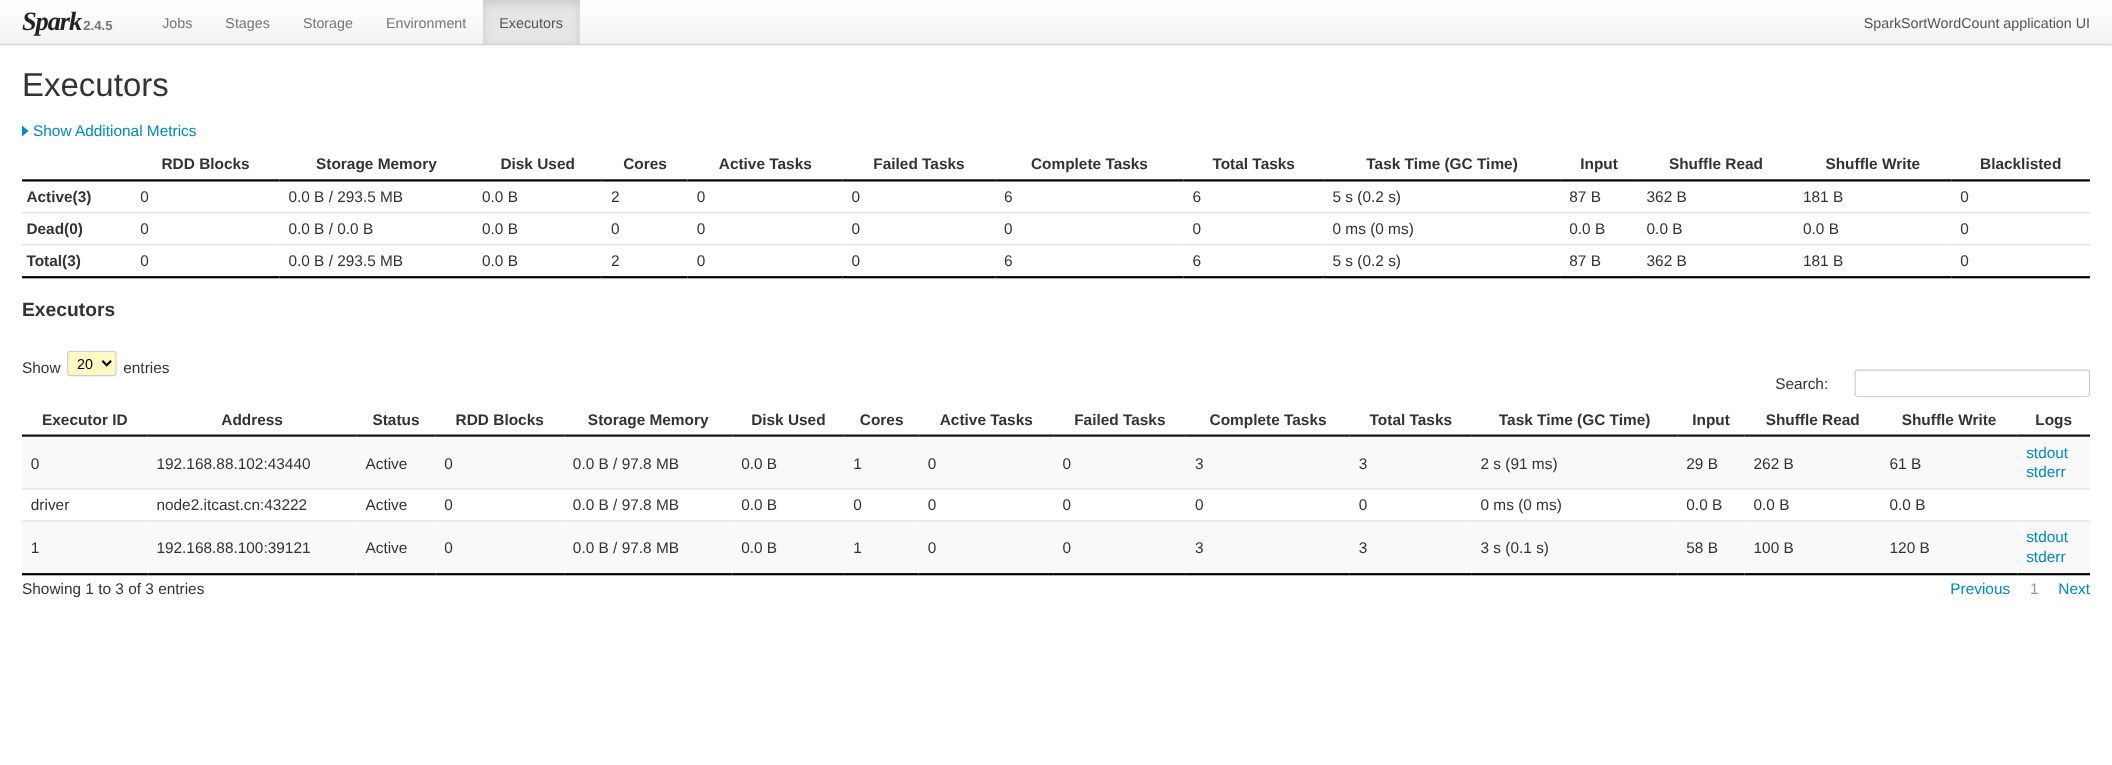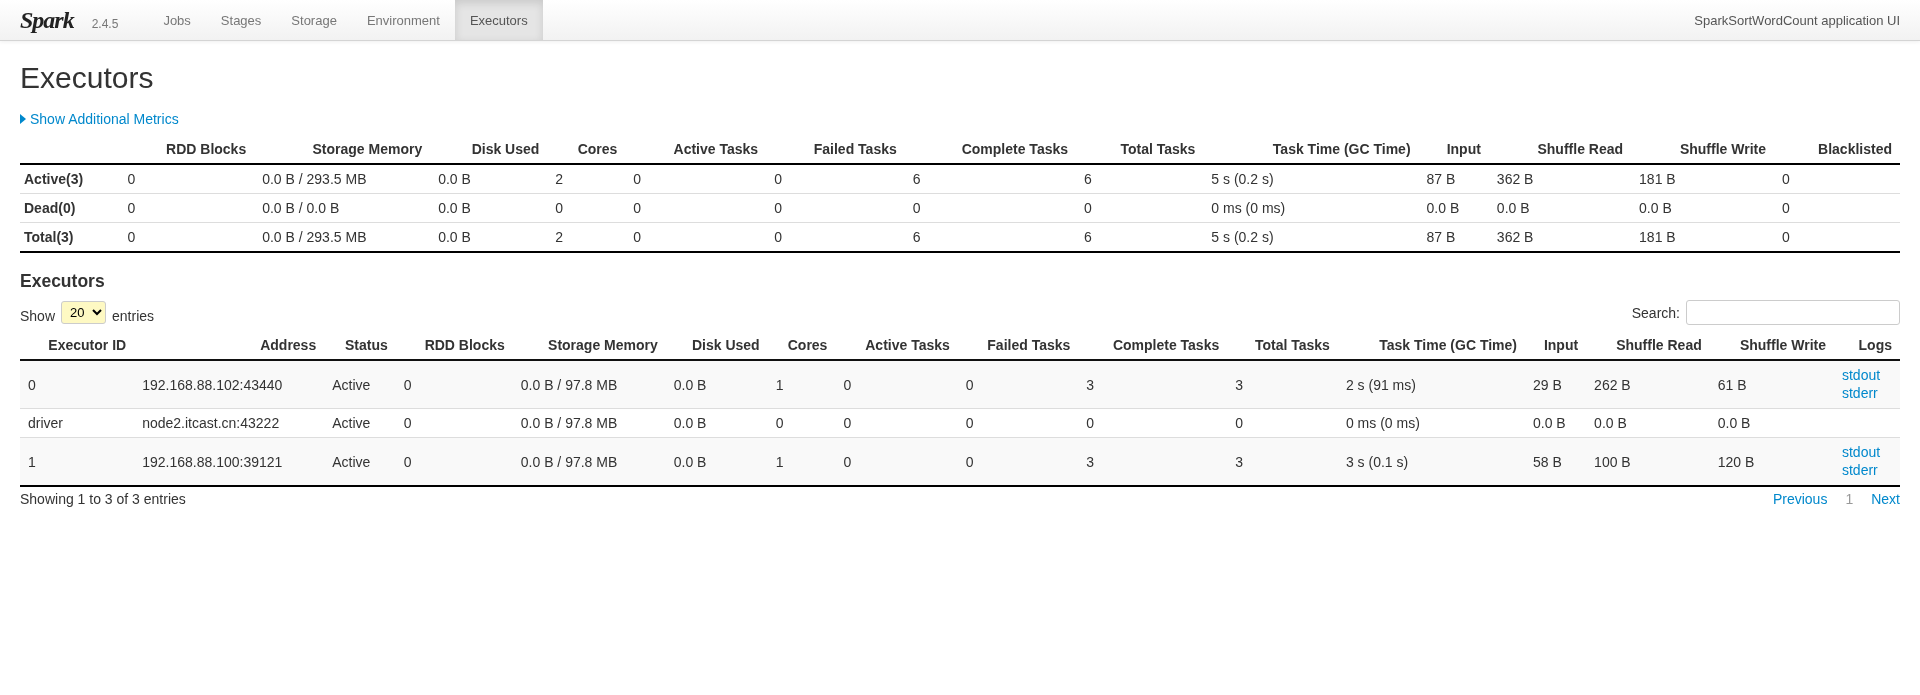--- a/index.html
+++ b/index.html
@@ -1,40 +1,40 @@
 <!DOCTYPE html>
 <html><head>
 <meta charset="utf-8">
 <style>
   html,body{margin:0;padding:0;font-family:"Helvetica Neue",Helvetica,Arial,sans-serif;font-size:14px;color:#333;background:#fff;}
   .navbar{background:linear-gradient(#fff,#f2f2f2);border-bottom:1px solid #d4d4d4;height:40px;display:flex;align-items:center;padding:0 20px;box-shadow:0 1px 4px rgba(0,0,0,.065);}
   .brand{display:flex;align-items:baseline;margin-right:30px;}
   .brand-logo{font-weight:700;font-style:italic;font-size:24px;color:#222;letter-spacing:-1px;font-family:Georgia,serif;}
   .brand-logo::before{content:"";}
-  .brand-version{font-size:12px;color:#777;margin-left:18px;}
+  .brand-version{font-size:12px;color:#777;margin-left:2px;font-weight:bold;}
   .nav-tabs{display:flex;align-items:stretch;height:40px;}
   .nav-tabs a{display:flex;align-items:center;padding:0 15px;color:#777;text-decoration:none;font-size:13px;}
   .nav-tabs a.active{background:#e5e5e5;color:#555;box-shadow:inset 0 3px 8px rgba(0,0,0,.125);}
   .nav-right{margin-left:auto;color:#555;font-size:13px;}
   .container{padding:0 20px;}
   h2{font-size:30px;font-weight:400;margin:20px 0 10px;color:#333;}
   h4.section{font-size:17.5px;font-weight:700;margin:18px 0 8px;color:#333;}
   .metrics-toggle{color:#08c;font-size:14px;display:inline-flex;align-items:center;cursor:pointer;margin:6px 0 8px;}
   .metrics-toggle .tri{display:inline-block;width:0;height:0;border-top:5px solid transparent;border-bottom:5px solid transparent;border-left:6px solid #08c;margin-right:4px;}
   table{border-collapse:collapse;width:100%;font-size:14px;}
-  table th{text-align:right;font-weight:700;padding:6px 8px;border-bottom:2px solid #000;white-space:nowrap;color:#333;}
+  table th{text-align:center;font-weight:700;padding:6px 8px;border-bottom:2px solid #000;white-space:nowrap;color:#333;}
   table td{padding:6px 8px;border-top:1px solid #ddd;white-space:nowrap;color:#333;}
   table.summary tbody tr:first-child td{border-top:2px solid #000;}
   table.summary th:first-child,table.summary td:first-child{padding-left:4px;}
   table.exec th{border-bottom:2px solid #111;}
   .row-label{font-weight:700;}
   .dt-top{display:flex;justify-content:space-between;align-items:center;margin:8px 0 6px;font-size:14px;color:#333;}
   .dt-length{display:flex;align-items:flex-end;gap:6px;}
   .dt-length select{border:1px solid #ccc;border-radius:3px;padding:2px 4px;font-size:13px;background:#fef9c3;}
-  .dt-filter{display:flex;align-items:center;gap:6px;}
+  .dt-filter{display:flex;align-items:center;gap:24px;margin-top:36px;}
   .dt-filter input{border:1px solid #ccc;border-radius:3px;padding:4px 6px;font-size:13px;width:200px;}
   .dt-bottom{display:flex;justify-content:space-between;align-items:center;margin-top:4px;font-size:14px;}
   .paginate{display:flex;gap:18px;}
   .paginate a{color:#08c;text-decoration:none;cursor:pointer;}
   .paginate span.current{color:#999;}
   .log-link{color:#08c;text-decoration:none;display:block;line-height:1.25;cursor:pointer;}
   table.exec tbody tr:nth-child(odd){background:#f9f9f9;}
   table.exec tbody tr:nth-child(even){background:#fff;}
   .bb{border-bottom:2px solid #000;}
 </style>

